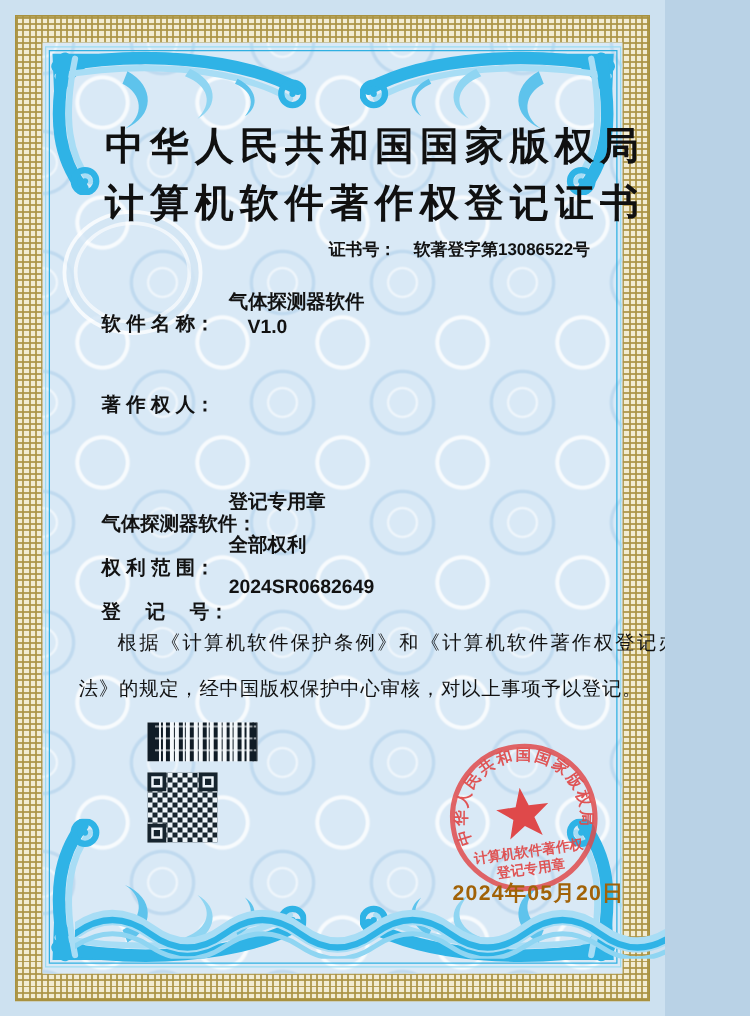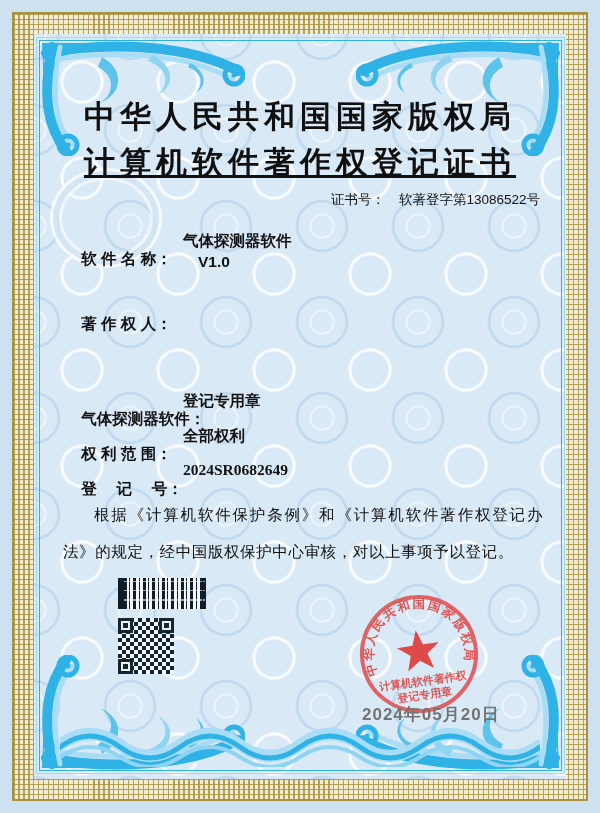--- a/index.html
+++ b/index.html
@@ -1,18 +1,18 @@
 <!DOCTYPE html>
 <html><head>
 <meta charset="utf-8">
 <style>
   html,body{margin:0;padding:0;background:#b9d2e6;}
   *{box-sizing:border-box;}
   .cert{
-    position:relative;width:600px;height:813px;overflow:hidden;
+    position:relative;width:532px;height:813px;overflow:hidden;
     background:#cde1f0;
     font-family:"Liberation Sans","DejaVu Sans",sans-serif;
     color:#121212;
   }
   
   .gold-frame{
     position:absolute;inset:12px;
     background-color:#f2ecd2;
     background-image:
       repeating-linear-gradient(0deg, rgba(171,147,68,.85) 0 1.5px, rgba(0,0,0,0) 1.5px 5px),
@@ -50,28 +50,28 @@
     pointer-events:none;
   }
   
   .title{
     position:absolute;left:0;width:600px;text-align:center;
     font-weight:bold;font-size:31px;letter-spacing:5px;color:#101010;
     font-family:"Liberation Serif","DejaVu Serif",serif;
     white-space:nowrap;
   }
   .title.l1{top:96px;}
-  .title.l2{top:142px;text-decoration:underline;}
+  .title.l2{top:142px;}
   .cert-no{
     position:absolute;right:60px;top:191px;
-    font-size:13.5px;font-weight:normal;white-space:nowrap;
+    font-size:13.5px;font-weight:bold;white-space:nowrap;
   }
   .cert-no .gap{display:inline-block;width:14px;}
   .field-row{position:absolute;left:64px;width:480px;font-size:15.5px;font-weight:bold;white-space:pre;}
-  .field-row .fval{position:absolute;left:119px;top:0;white-space:pre;font-family:Liberation Serif, serif;}
+  .field-row .fval{position:absolute;left:119px;top:0;white-space:pre;}
   .row1{top:231px;} .ver{position:absolute;left:183px;top:253px;font-size:15.5px;font-weight:bold;margin-left:15px;}
   .row2{top:296px;} .row3{top:391px;} .row4{top:426px;} .row5{top:461px;}
   .body-text{
     position:absolute;left:63px;top:496px;width:480px;
     font-size:15.5px;font-weight:normal;line-height:37px;
     text-indent:2em;letter-spacing:.6px;text-align:justify;
   }
   
   .barcode{
     position:absolute;left:118px;top:578px;width:88px;height:31px;
@@ -87,21 +87,21 @@
       repeating-conic-gradient(#16242e 0% 25%, #eef5fa 0% 50%);
     background-size:8px 8px;
   }
   .qr .finder{position:absolute;width:15px;height:15px;border:3px solid #16242e;background:#eef5fa;}
   .qr .finder::after{content:"";position:absolute;left:2px;top:2px;width:5px;height:5px;background:#16242e;}
   .qr .f-tl{left:0;top:0;} .qr .f-tr{right:0;top:0;} .qr .f-bl{left:0;bottom:0;}
   
   .seal{position:absolute;left:355px;top:592px;width:128px;height:124px;transform:rotate(-8deg);opacity:.92;}
   .date{
     position:absolute;left:362px;top:703px;
-    font-size:17px;font-weight:bold;letter-spacing:1px;color:#737373;white-space:nowrap;
+    font-size:17px;font-weight:bold;letter-spacing:1px;color:#a16207;white-space:nowrap;
   }
 </style>
 </head>
 <body>
 
 <div class="cert">
 
   <div class="gold-frame"></div>
   <div class="inner"></div>
   <div class="blue-line"></div>

